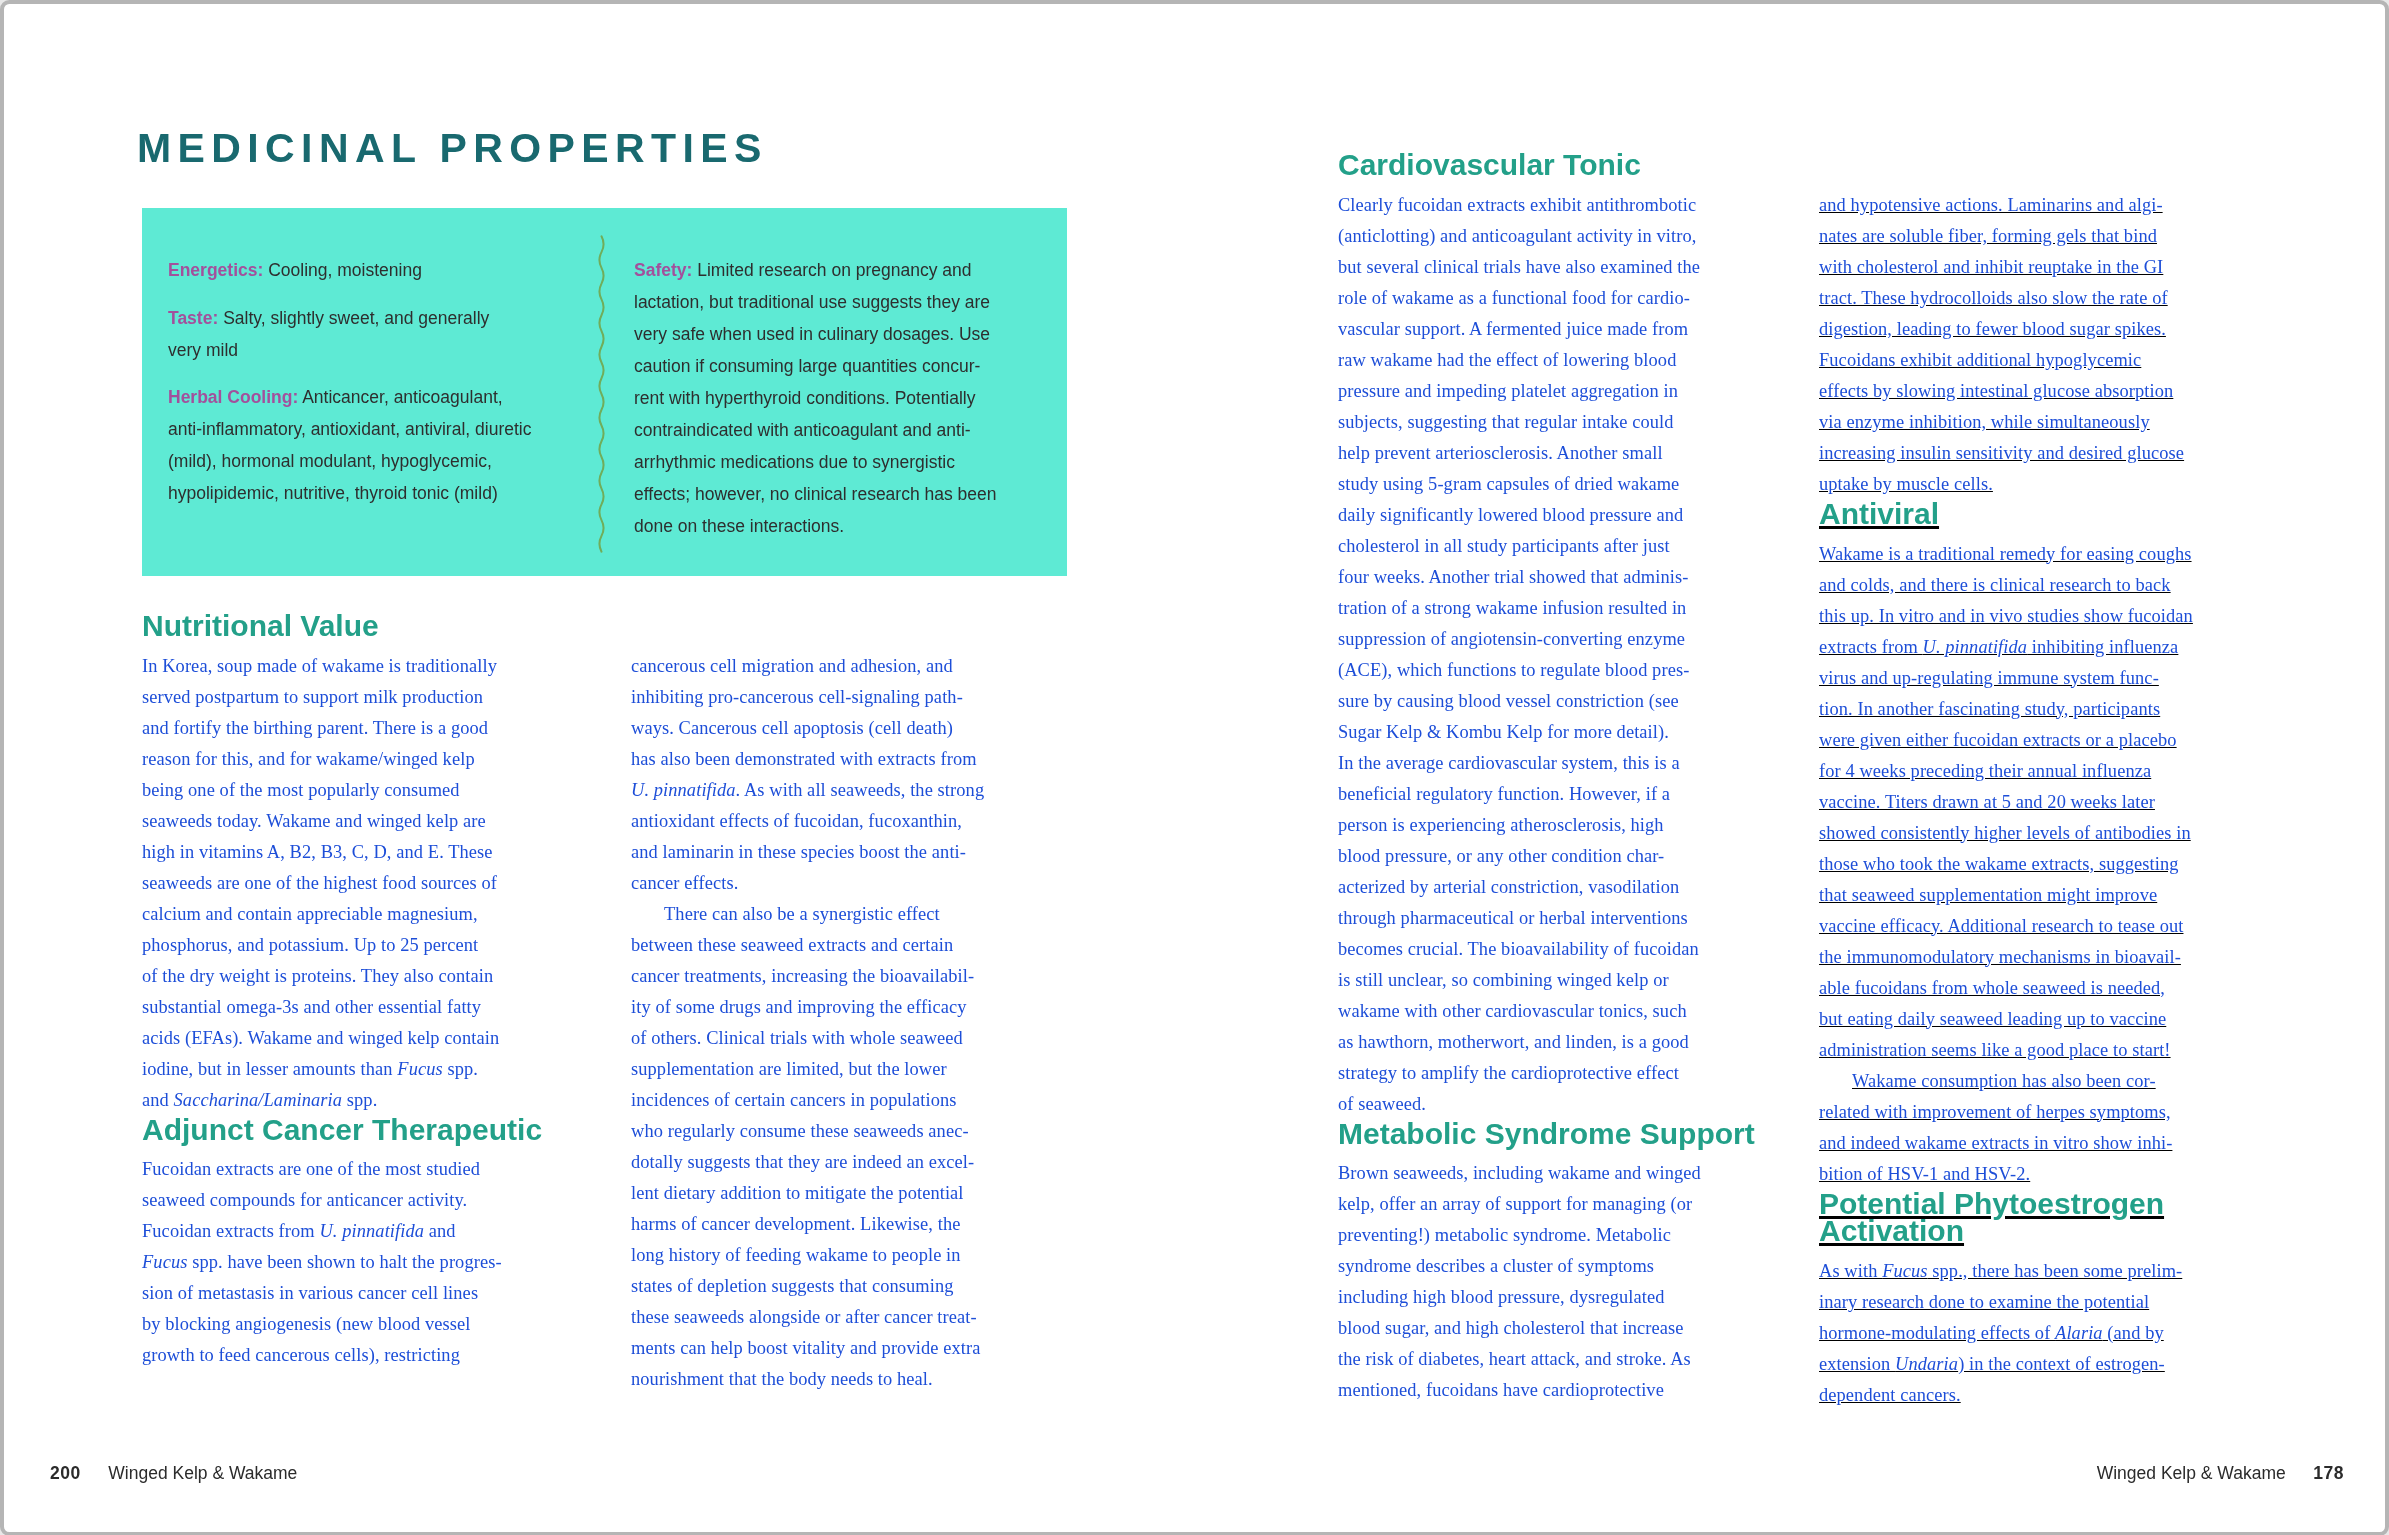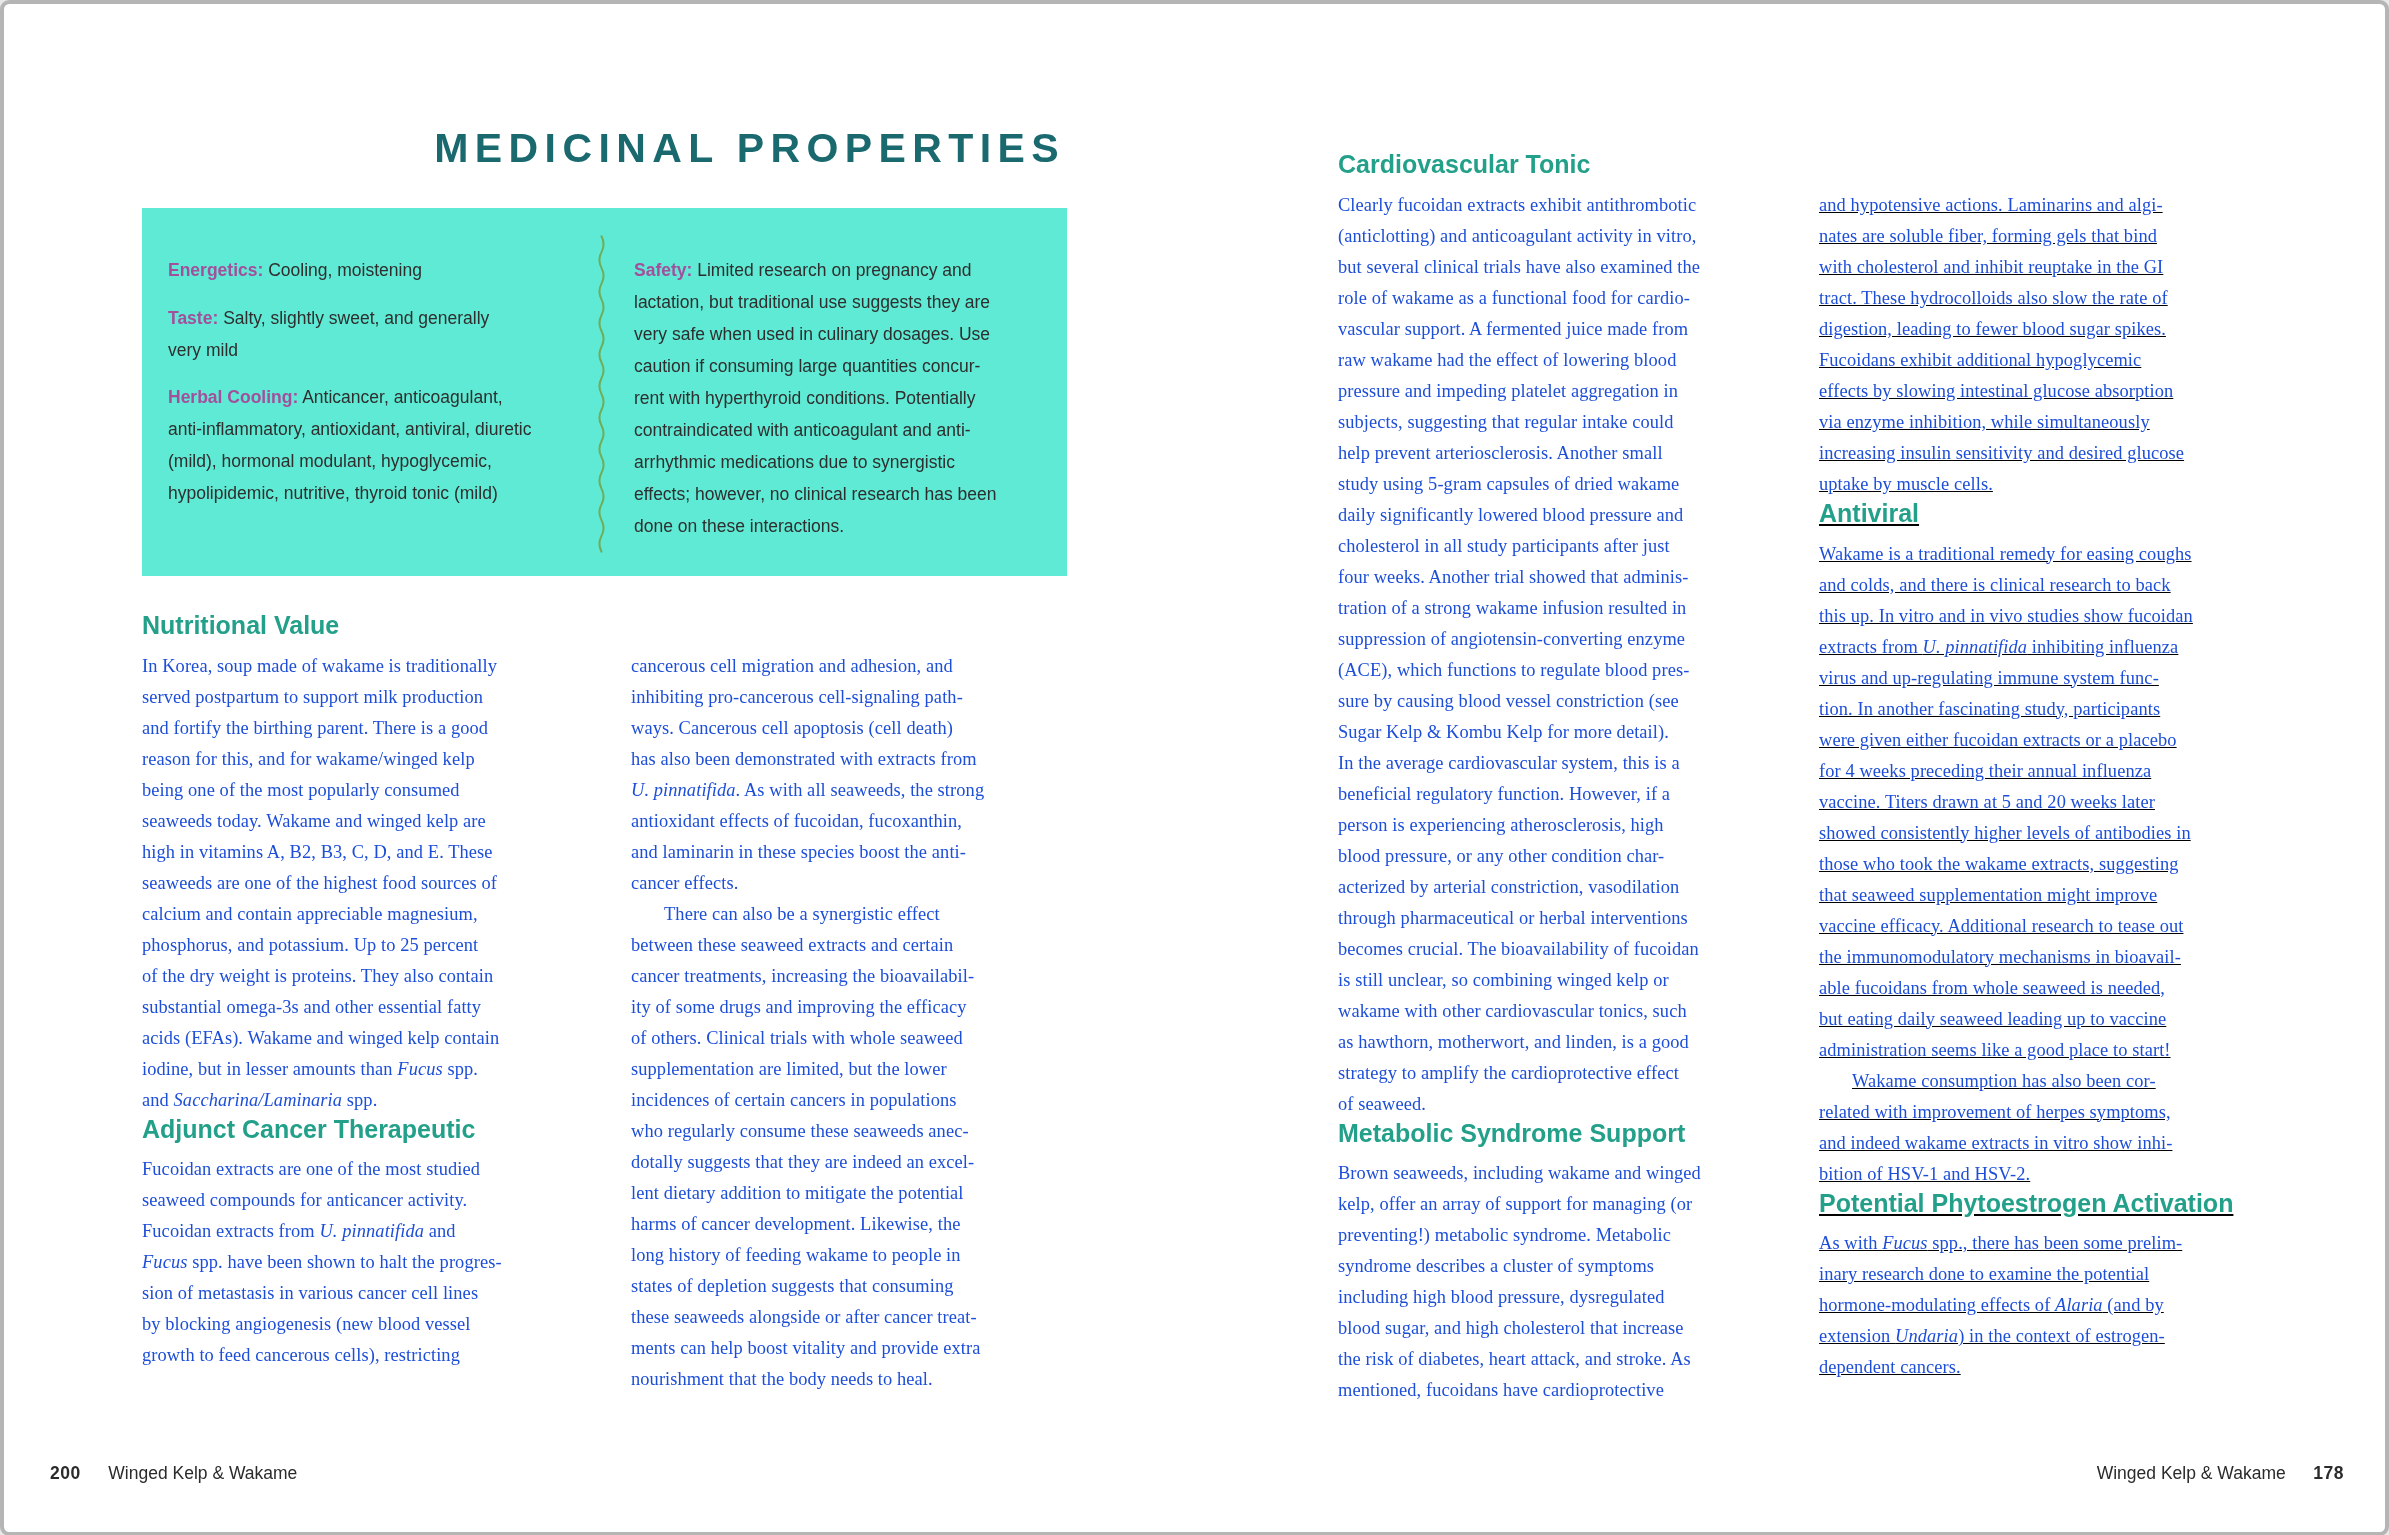--- a/index.html
+++ b/index.html
@@ -8,21 +8,21 @@
     width:2389px;height:1536px;
     background:#ffffff;
     border:4.6px solid #b5b5b5;
     border-radius:9.2px;
     box-sizing:border-box;
     overflow:hidden;
     font-family:"Liberation Serif", serif;
   }
   .page-title{
     position:absolute;left:133px;top:119px;width:928px;
-    text-align:right;
+    text-align:left;
     font-family:"Liberation Sans", sans-serif;
     font-weight:700;font-size:41px;line-height:50px;
     letter-spacing:6.4px;
     color:#19696f;
   }
   .infobox{
     position:absolute;left:138px;top:204px;width:925px;height:368px;
     background:#5eead4;
   }
   .infobox .col-l{position:absolute;left:26px;top:46px;width:395px;}
@@ -35,21 +35,21 @@
   }
   .label{color:#a3509c;font-weight:700;}
   .wave{position:absolute;left:454px;top:26px;}
   .col{position:absolute;}
   .col-1{left:138px;top:608px;width:460px;}
   .col-2{left:627px;top:647px;width:464px;}
   .col-3{left:1334px;top:147px;width:464px;}
   .col-4{left:1815px;top:186px;width:469px;text-decoration:underline;}
   h3{
     font-family:"Liberation Sans", sans-serif;
-    font-weight:700;font-size:25px;line-height:27.6px;
+    font-weight:700;font-size:30px;line-height:27.6px;
     color:#23a089;margin:0 0 11px 0;
   }
   h3.mt{}
   .body{
     font-size:18.4px;line-height:31px;color:#1d4ed8;
     letter-spacing:0.1px;
     white-space:pre-line;margin:0;
   }
   .indent{text-indent:33px;}
   .footer{

